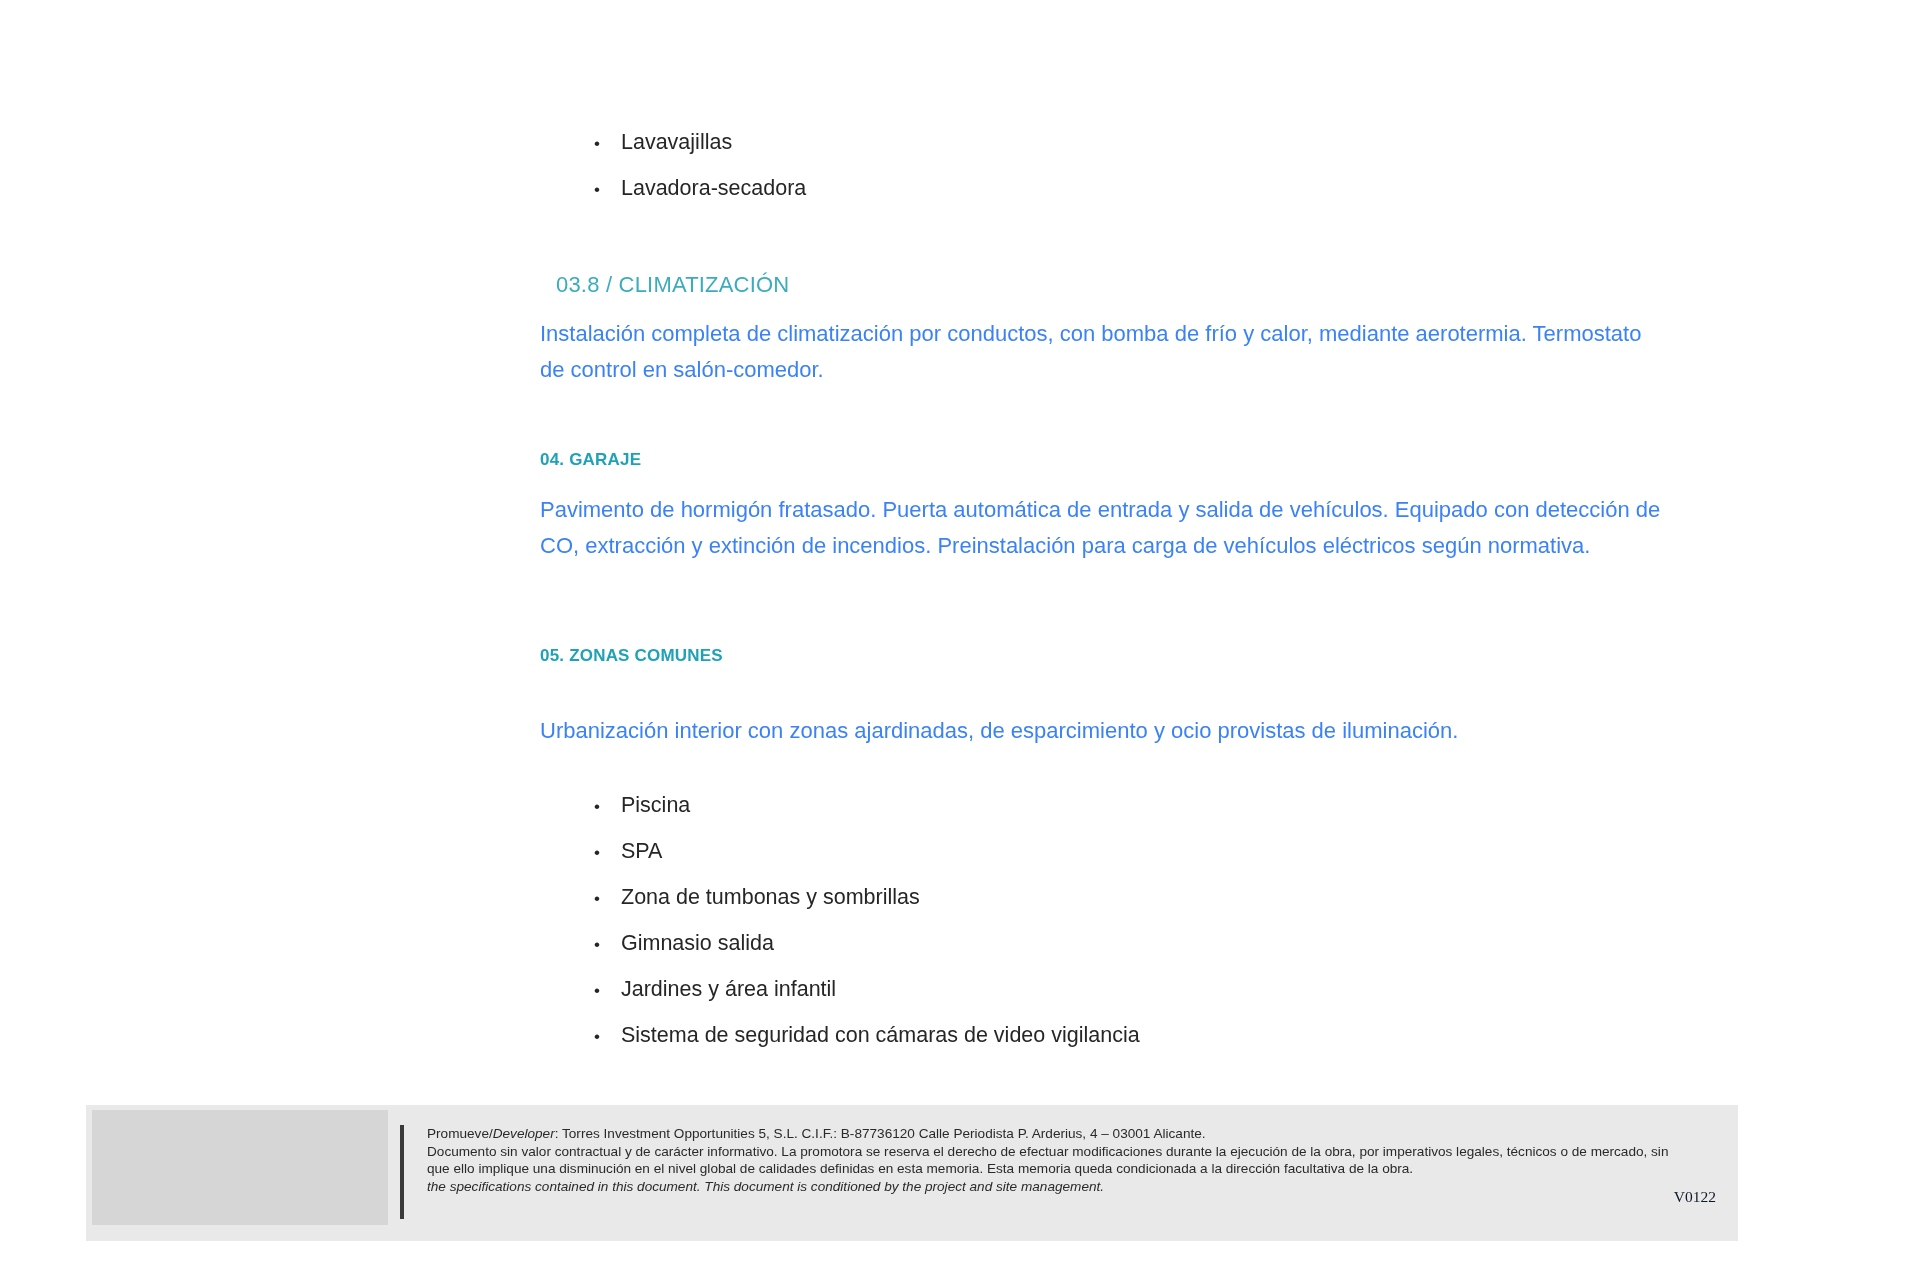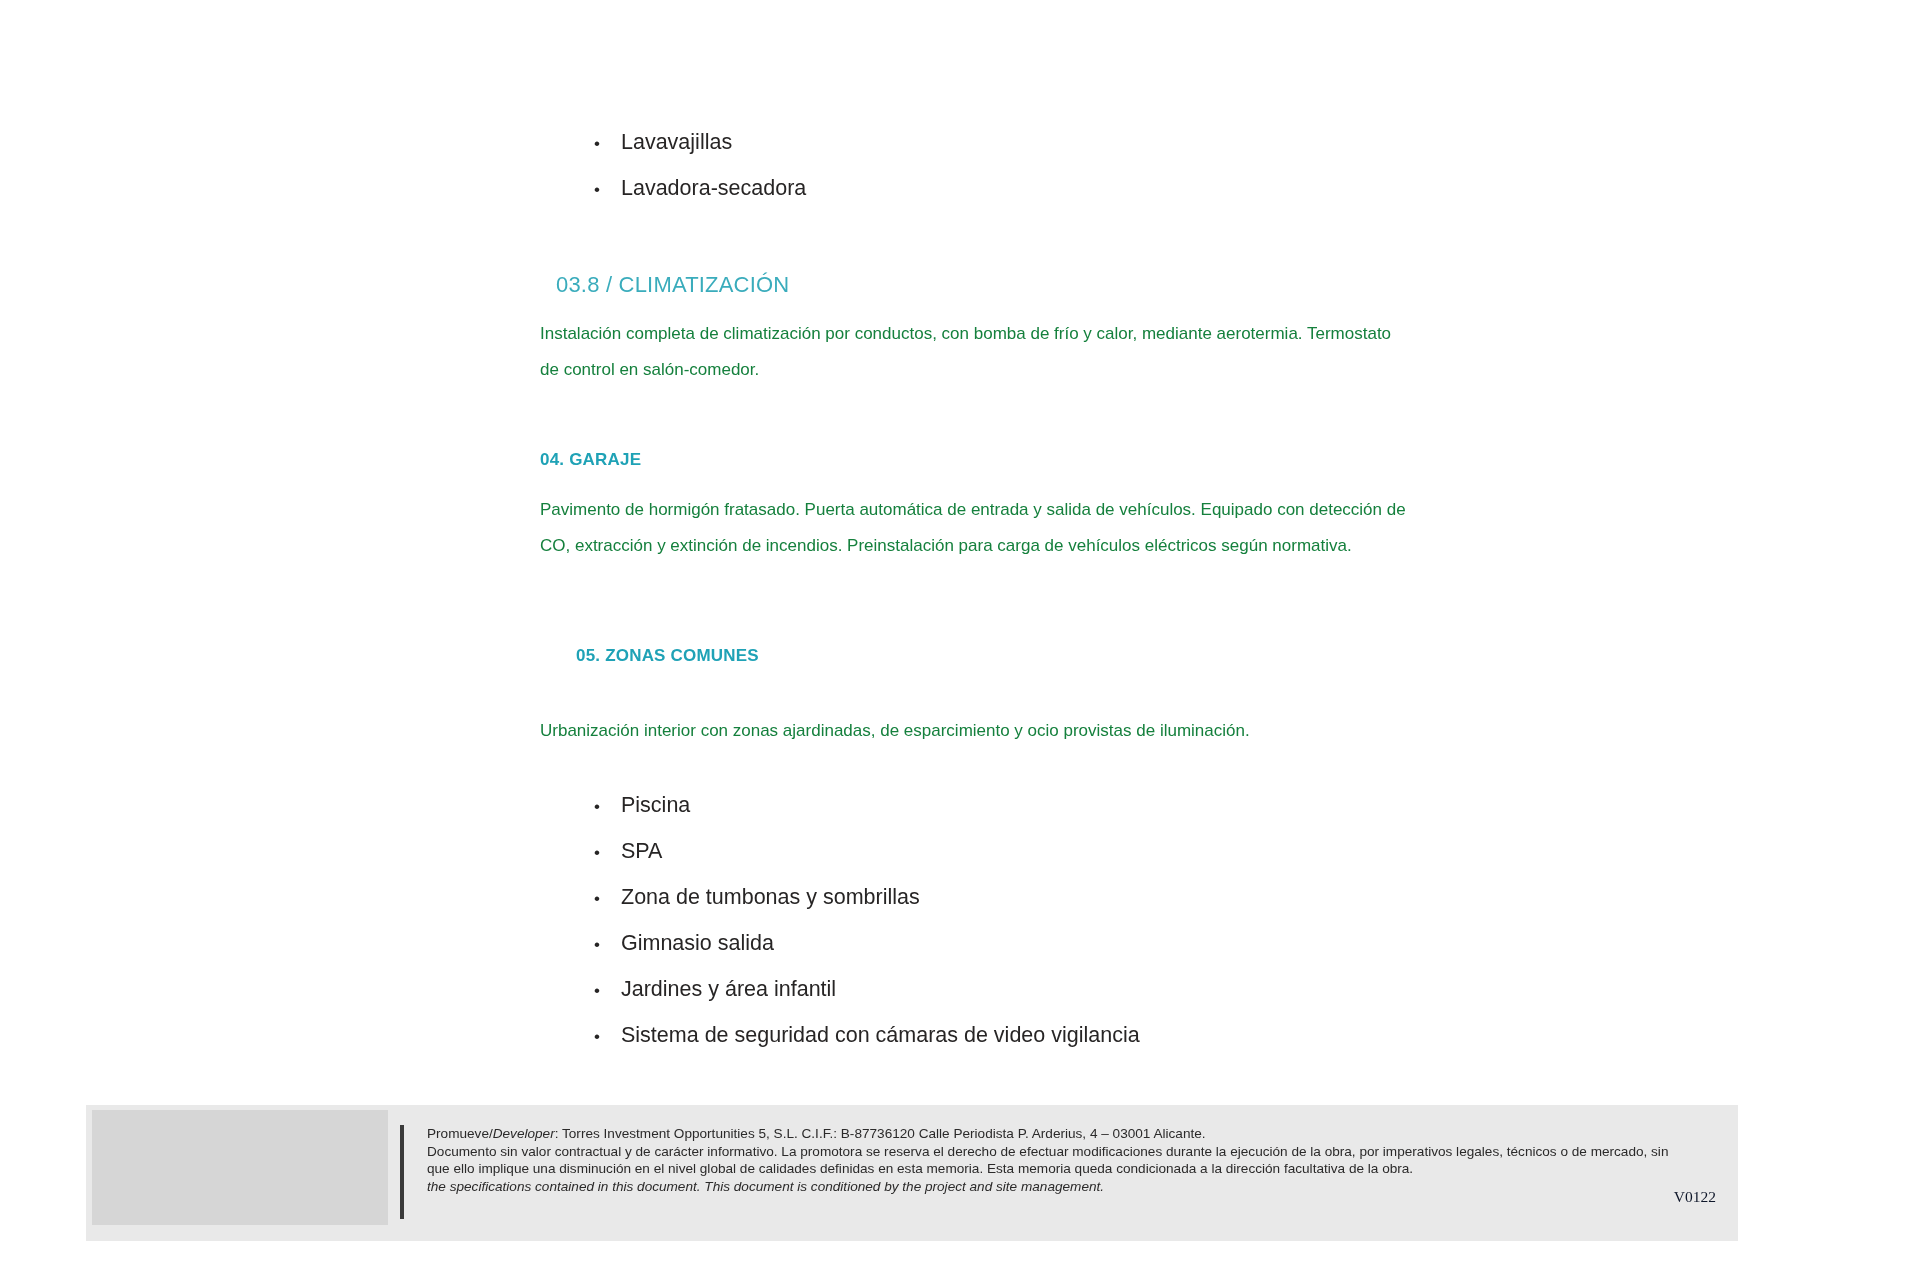--- a/index.html
+++ b/index.html
@@ -7,21 +7,21 @@
   body {
     width:1920px; height:1280px; position:relative; overflow:hidden;
     font-family:"Liberation Sans","DejaVu Sans",sans-serif;
     color:#272525;
   }
   .page { position:absolute; inset:0; background:#ffffff; }
 
   
   .bullet-row { position:absolute; left:594px; display:flex; align-items:baseline; font-size:21.5px; line-height:28px; }
   .bullet-dot { width:27px; font-size:17px; color:#272525; }
-  .para { position:absolute; left:540px; width:1310px; font-size:17px; line-height:36px; color:#15803d; }
+  .para { position:absolute; left:540px; width:1310px; font-size:22px; line-height:36px; color:#3b82f6; }
   .para .pline { height:36px; white-space:nowrap; }
   .h-sub  { position:absolute; left:540px; font-size:22px; font-weight:400; letter-spacing:0.2px;margin-left:16px; }
   .h-main { position:absolute; left:540px; font-size:17px; font-weight:700; letter-spacing:0.2px; }
 
   
   .footer-bar { position:absolute; left:86px; top:1105px; width:1652px; height:136px; background:#e9e9e9; }
   .footer-logo-box { position:absolute; left:6px; top:5px; width:296px; height:115px; background:#d6d6d6; }
   .footer-vline { position:absolute; left:314px; top:20px; width:4px; height:94px; background:#3a3a3a; }
   .footer-text { position:absolute; left:341px; top:20px; width:1400px; font-size:13.6px; line-height:17.6px; color:#2b2a2a; }
   .footer-text .fline { height:17.6px; white-space:nowrap; }
@@ -51,21 +51,21 @@
     <div class="pline">Instalación completa de climatización por conductos, con bomba de frío y calor, mediante aerotermia. Termostato</div>
     <div class="pline">de control en salón-comedor.</div>
   </div>
 
   <div class="h-main" style="top:450px; color:#1FA2B6;">04. GARAJE</div>
   <div class="para" style="top:492px;">
     <div class="pline">Pavimento de hormigón fratasado. Puerta automática de entrada y salida de vehículos. Equipado con detección de</div>
     <div class="pline">CO, extracción y extinción de incendios. Preinstalación para carga de vehículos eléctricos según normativa.</div>
   </div>
 
-  <div class="h-main" style="top:646px; color:#1FA2B6;margin-left:36px;">05. ZONAS COMUNES</div>
+  <div class="h-main" style="top:646px; color:#1FA2B6;">05. ZONAS COMUNES</div>
   <div class="para" style="top:713px;">
     <div class="pline">Urbanización interior con zonas ajardinadas, de esparcimiento y ocio provistas de iluminación.</div>
   </div>
 
   <div class="bullet-row" style="top:791px;">
     <span class="bullet-dot">•</span>
     <span>Piscina</span>
   </div>
   <div class="bullet-row" style="top:837px;">
     <span class="bullet-dot">•</span>

